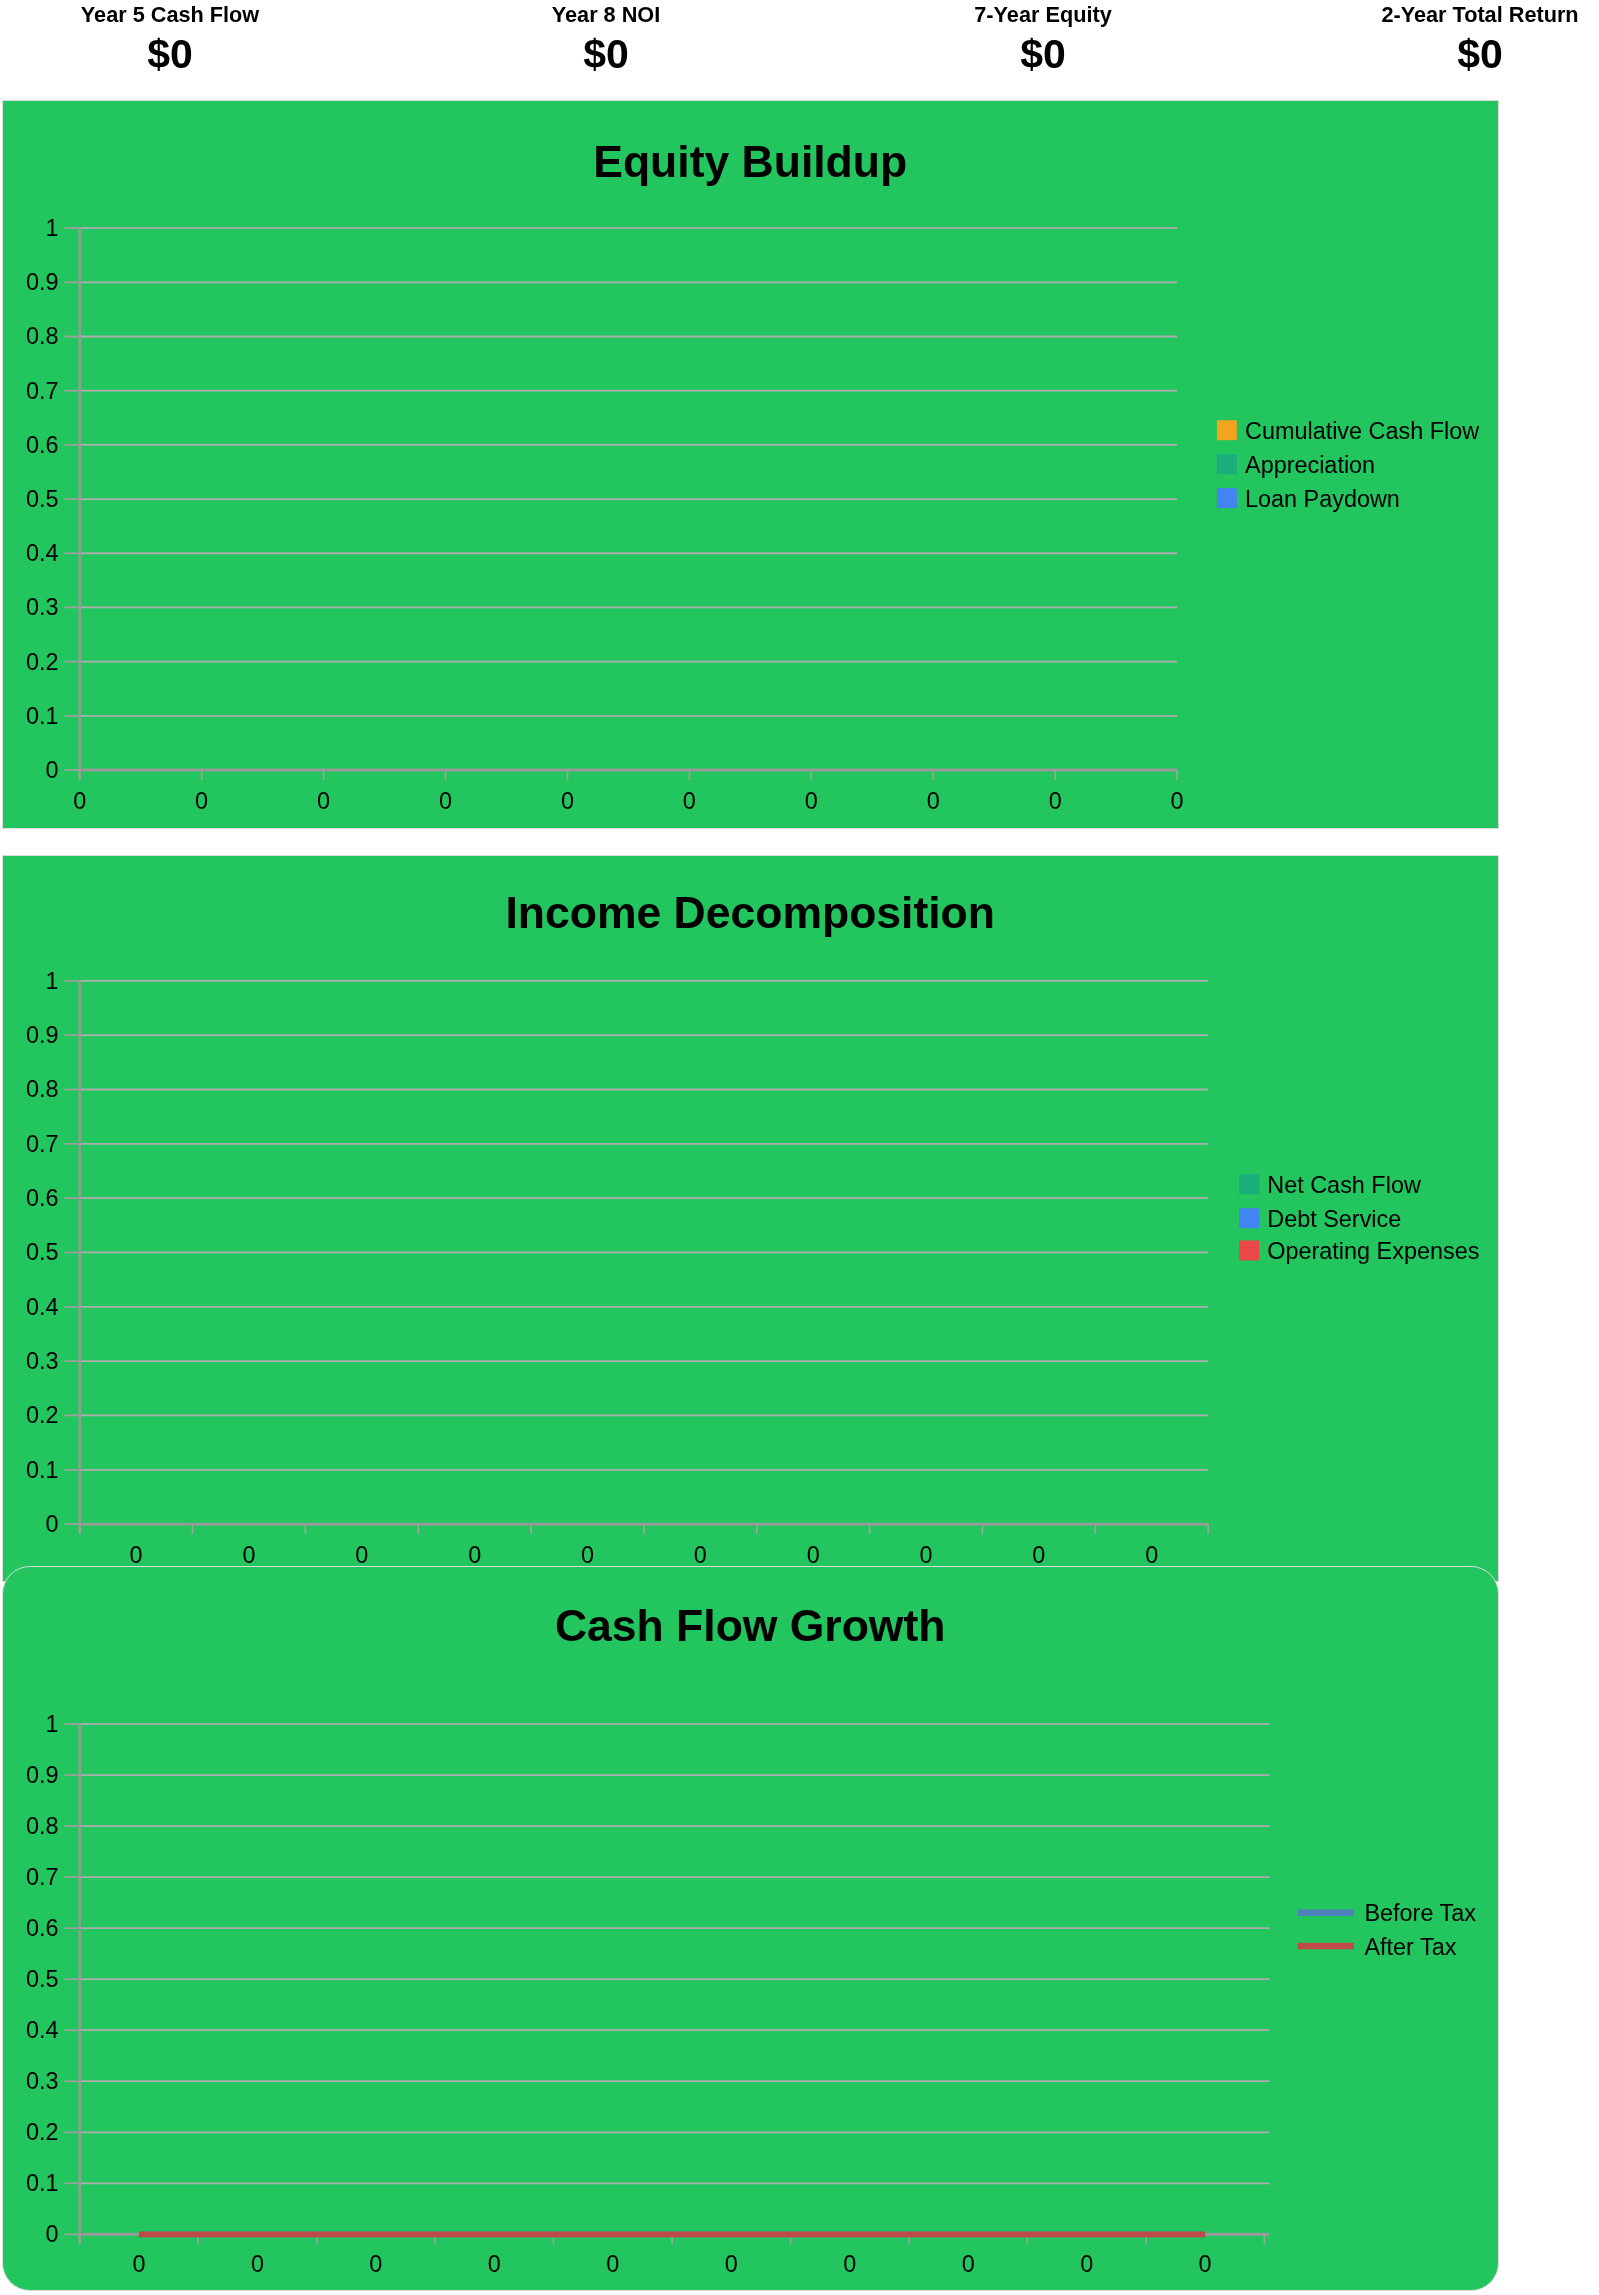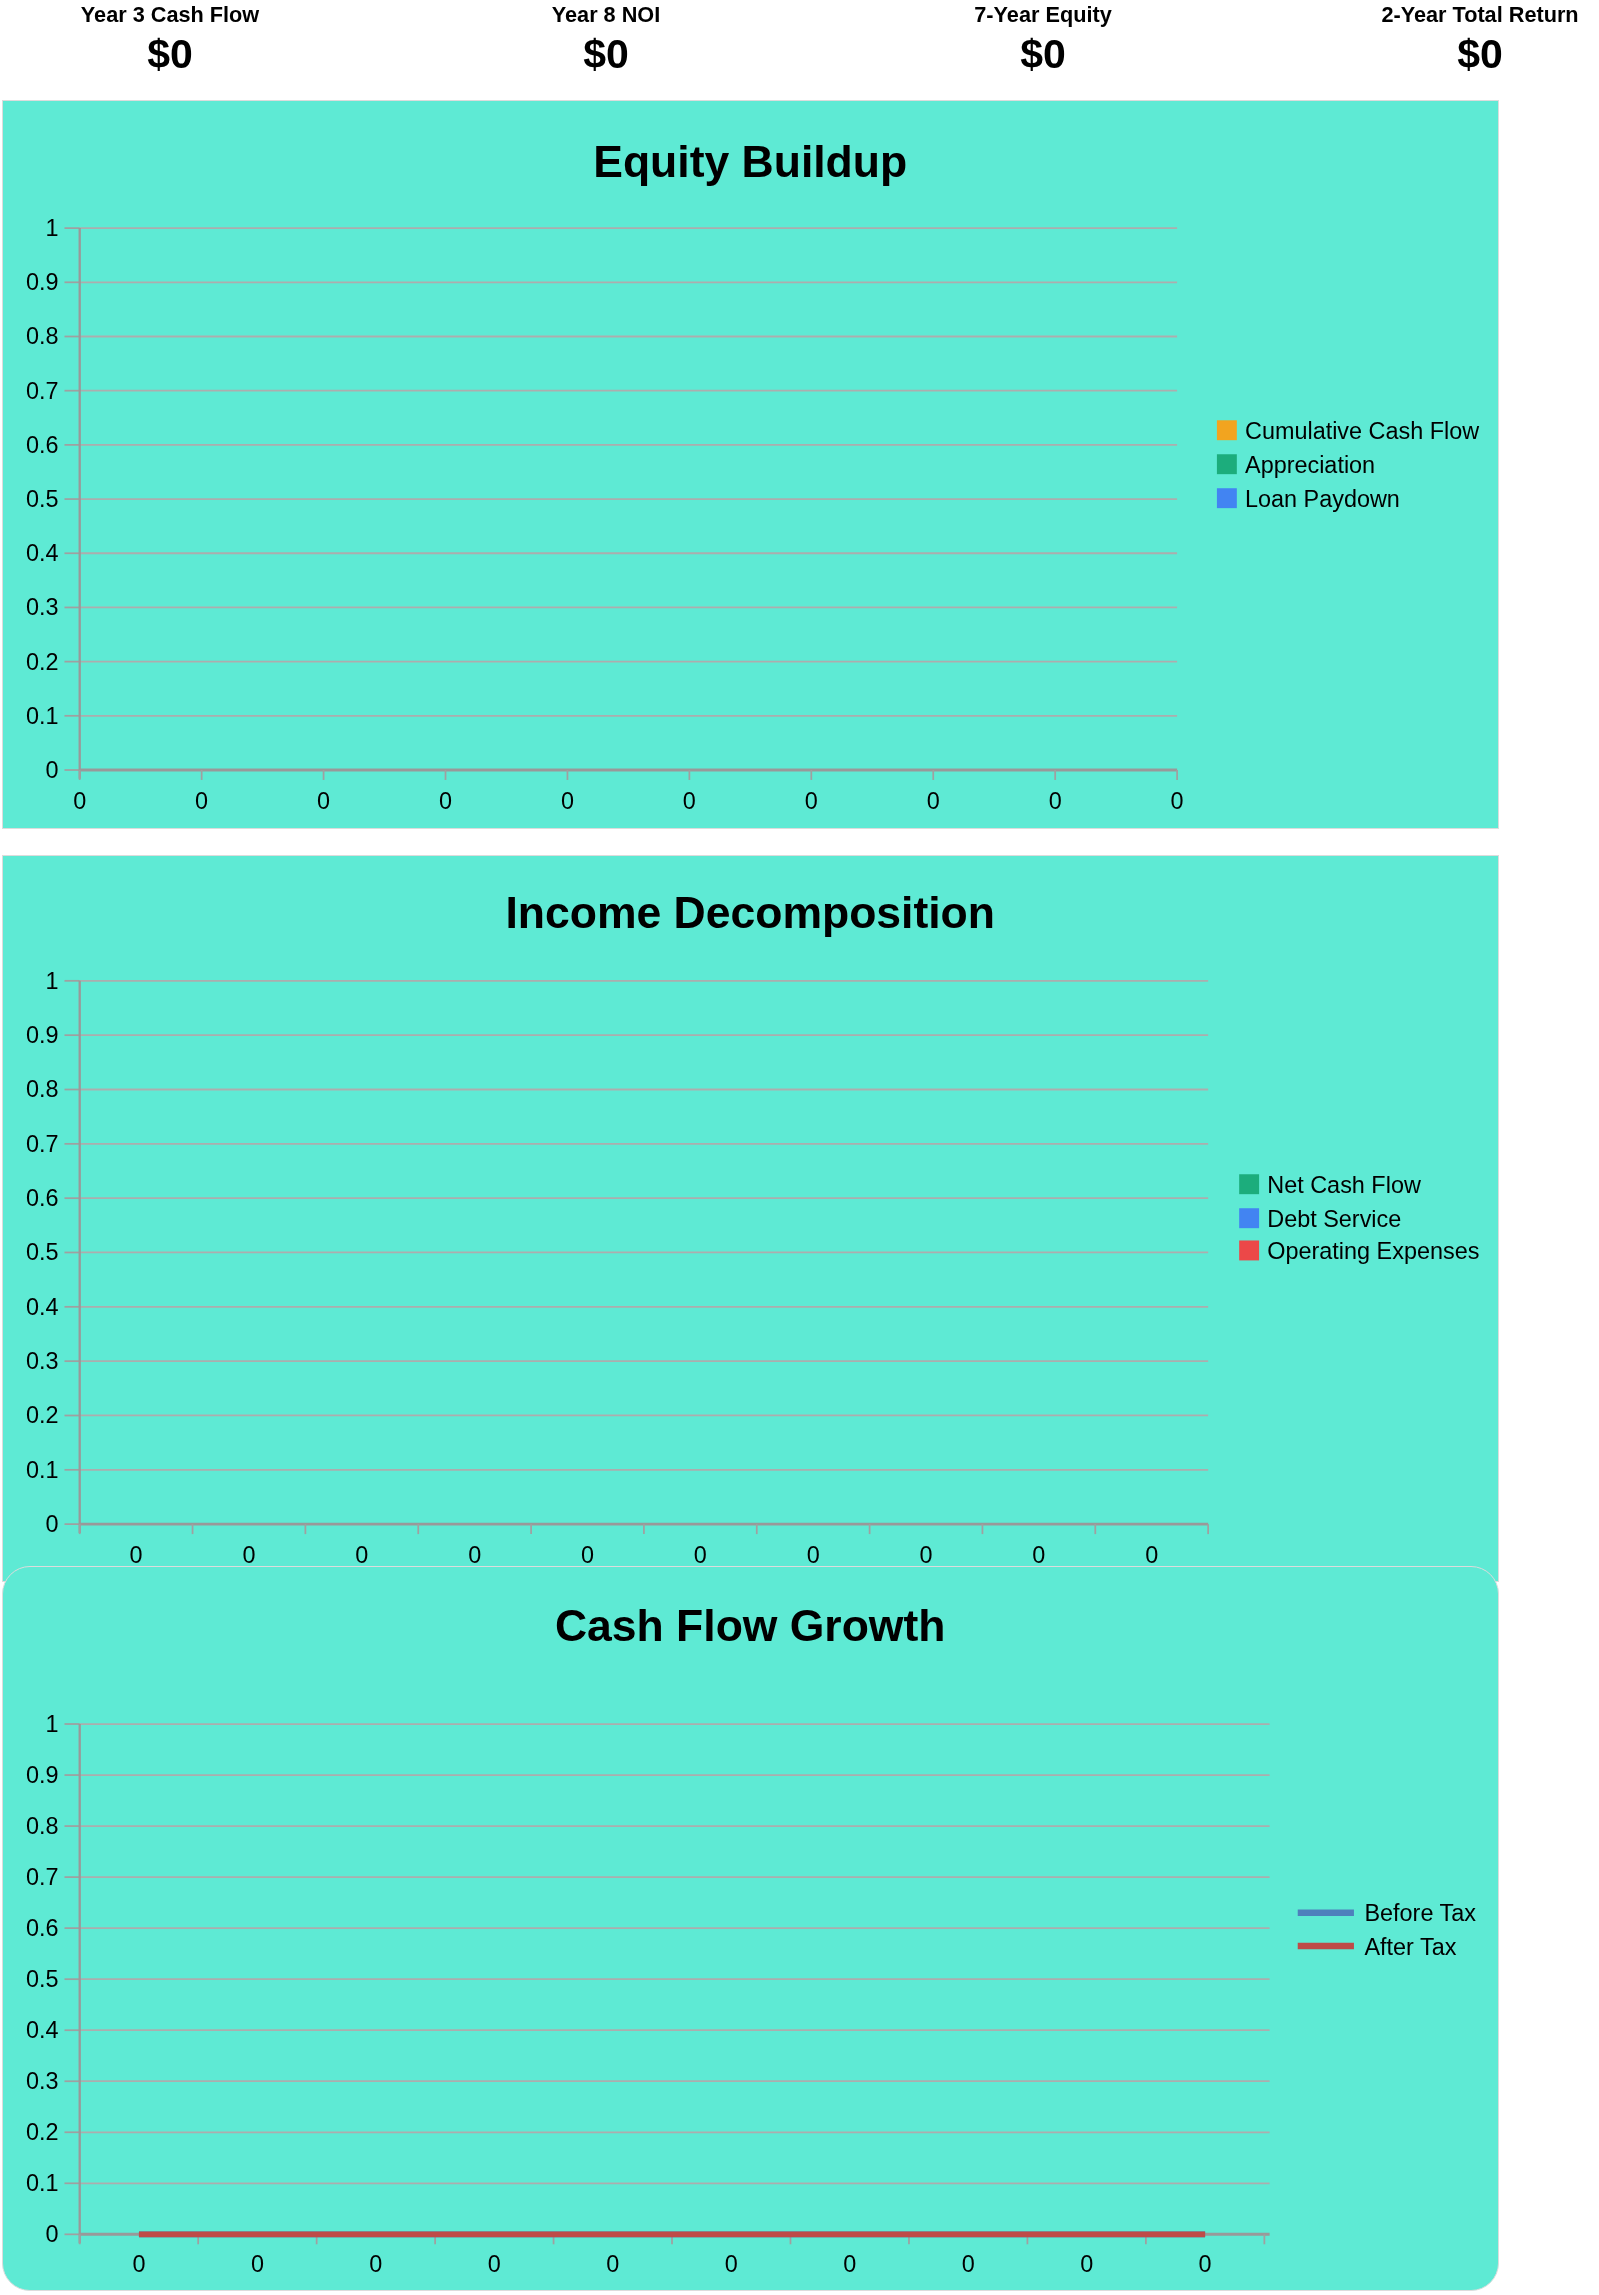--- a/index.html
+++ b/index.html
@@ -6,42 +6,42 @@
   body{
     width:1599px;height:2295px;position:relative;overflow:hidden;
     background:#ffffff;font-family:"Liberation Sans",sans-serif;color:#000;
   }
   .stats{position:absolute;top:0;left:0;width:1599px;height:100px;}
   .stat{position:absolute;top:0;transform:translateX(-50%);text-align:center;white-space:nowrap;}
   .stat-label{font-size:21.7px;font-weight:bold;line-height:27px;margin-top:1.2px;}
   .stat-value{font-size:41px;font-weight:bold;line-height:41px;margin-top:5.9px;}
   .card{
     position:absolute;left:2.3px;width:1495px;
-    border:1.8px solid #dcdcdc;background:#5eead4;
+    border:1.8px solid #dcdcdc;background:#22c55e;
   }
   #card-0{top:100px;height:727px;}
   #card-1{top:834px;height:725px;margin-top:21px;}
   #card-2{top:1566px;height:723px;border-radius:28px;}
   svg.chart{position:absolute;left:0;top:0;width:100%;height:100%;display:block;}
   .ctitle{font-family:"Liberation Sans",sans-serif;font-size:76px;font-weight:bold;fill:#000;}
   .alab{font-family:"Liberation Sans",sans-serif;font-size:40px;fill:#000;}
   .llab{font-family:"Liberation Sans",sans-serif;font-size:40px;fill:#000;}
   .grid{stroke:#adadad;stroke-width:3;}
   .tick{stroke:#a0a0a0;stroke-width:3;}
   .axis{stroke:#999999;stroke-width:5;}
   .vaxis{stroke:#999999;stroke-width:4;}
 </style>
 </head>
 <body>
 
 <div id="app">
 
   <header class="stats">
     <div class="stat" style="left:170px">
-      <div class="stat-label">Year 3 Cash Flow</div>
+      <div class="stat-label">Year 5 Cash Flow</div>
       <div class="stat-value">$0</div>
     </div>
     <div class="stat" style="left:606px">
       <div class="stat-label">Year 8 NOI</div>
       <div class="stat-value">$0</div>
     </div>
     <div class="stat" style="left:1043px">
       <div class="stat-label">7-Year Equity</div>
       <div class="stat-value">$0</div>
     </div>

